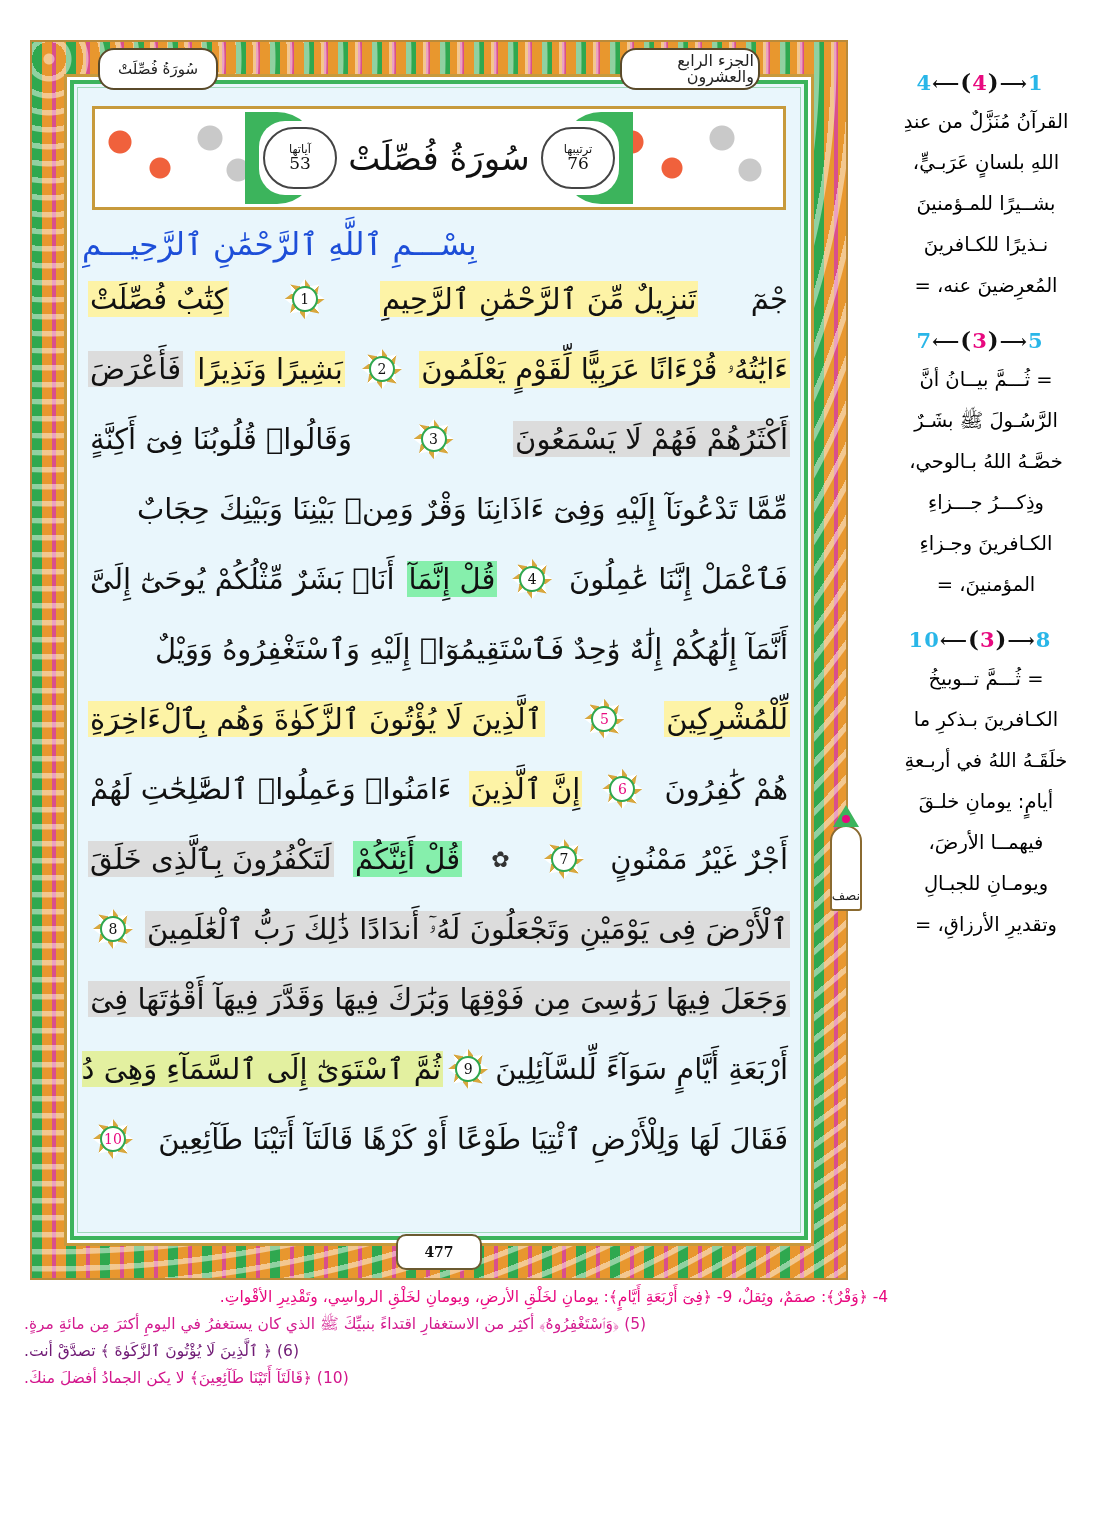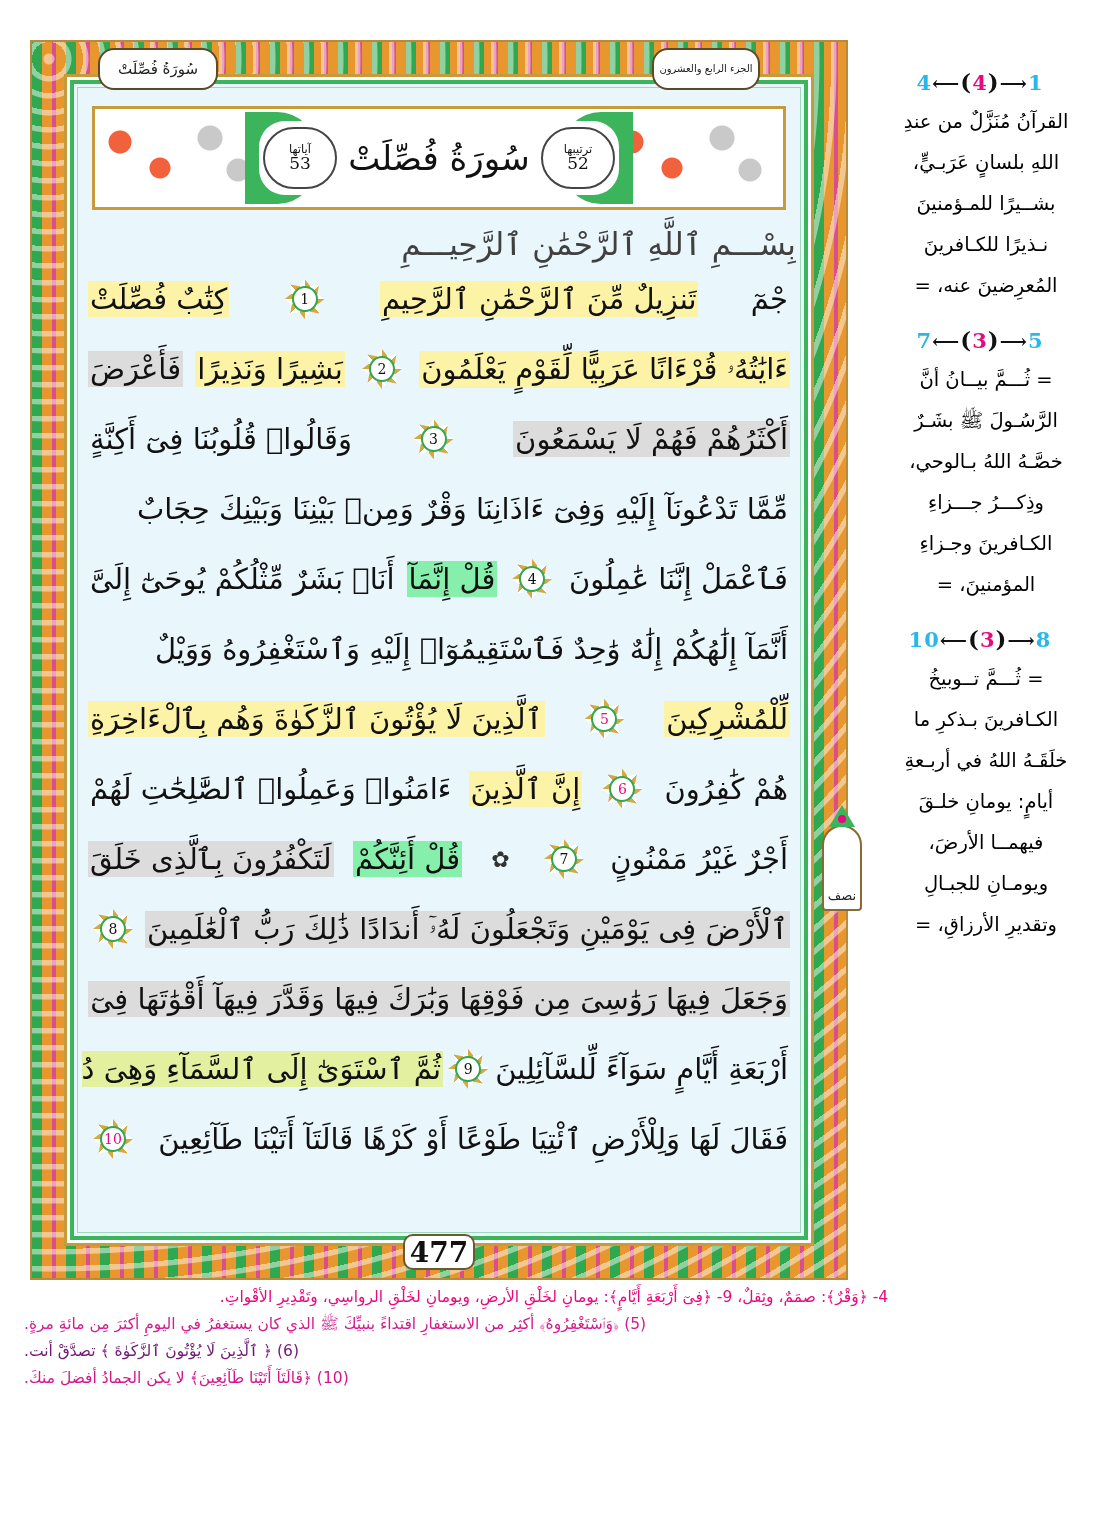--- a/index.html
+++ b/index.html
@@ -110,27 +110,27 @@
     border-radius: 16px;
     display:flex; align-items:center; justify-content:center;
     font-family: "DejaVu Sans", sans-serif;
     font-size: 11px; color:#222;
     direction: rtl;
     z-index: 6;
     padding: 0 4px;
     line-height:1;
   }
   .cartouche-surah { left: 68px; top: 8px; width: 120px; height: 42px; font-size: 15px;}
-  .cartouche-juz  { right: 88px; top: 8px; width: 108px; height: 42px; font-size: 10px; margin-left: 24px;}
+  .cartouche-juz  { right: 88px; top: 8px; width: 140px; height: 42px; font-size: 16px; margin-left: 24px;}
 
   
   .nisf-marker {
     position:absolute;
     right: -14px; top: 785px;
-    width: 40px; height: 86px;
+    width: 32px; height: 86px;
     background:#fff;
     border:2px solid #8a6a30;
     border-radius: 20px 20px 4px 4px;
     z-index: 7;
     display:flex; align-items:flex-end; justify-content:center;
     padding-bottom: 6px;
     font-family:"DejaVu Sans",sans-serif;
     font-size: 13px; color:#222;
   }
   .nisf-crown {
@@ -143,27 +143,27 @@
   .nisf-crown:after{
     content:""; position:absolute; left:-4px; top:10px;
     width:8px;height:8px;border-radius:50%;background:#e8097f;
   }
 
   
   .page-num {
     position:absolute;
     left:50%; transform:translateX(-50%);
     bottom: 10px;
-    width: 72px; height: 36px;
+    width: 86px; height: 36px;
     background:#fff;
     border:2px solid #6b5a30;
     border-radius: 10px;
     display:flex;align-items:center;justify-content:center;
     font-family:"DejaVu Serif", serif;
-    font-size: 28px; color:#111; font-weight:600;
+    font-size: 14px; color:#111; font-weight:600;
     z-index: 8;
   }
 
   
   .content {
     position:absolute;
     left: 52px; top: 52px; right: 52px; bottom: 52px;
     background: #e9f6fc;
     overflow:hidden;
   }
@@ -211,23 +211,23 @@
     font-family:"DejaVu Sans",sans-serif; direction: rtl;
     line-height:1.05;
   }
   .banner-pill .lbl { font-size: 11.5px; color:#111; }
   .banner-pill .val { font-size: 17px; color:#111; font-family:"DejaVu Serif",serif;}
   .banner-pill.ayat { left: 168px; }
   .banner-pill.order { right: 168px; }
 
   
   .basmala {
-    direction: rtl; text-align:right;
+    direction: rtl; text-align:left;
     font-family: "DejaVu Sans", sans-serif;
-    font-size: 31px; color:#404040;
+    font-size: 31px; color:#1d4ed8;
     margin-top: 16px; margin-bottom: 2px;
     letter-spacing: 1px;
   }
   .qline {
     direction: rtl;
     display:flex; align-items:center; justify-content: space-between;
     font-family: "DejaVu Sans", sans-serif;
     font-size: 29px;
     color:#111;
     height: 70px;
@@ -373,21 +373,21 @@
 
         <div class="banner-pill ayat">
           <span class="lbl">آياتها</span>
           <span class="val">53</span>
         </div>
 
         <div class="banner-center">سُورَةُ فُصِّلَتْ</div>
 
         <div class="banner-pill order">
           <span class="lbl">ترتيبها</span>
-          <span class="val">52</span>
+          <span class="val">76</span>
         </div>
       </div>
 
       <div class="basmala">بِسْـــمِ ٱللَّهِ ٱلرَّحْمَٰنِ ٱلرَّحِيـــمِ</div>
 
       <div id="quran-lines">
           <div class="qline">
             <span class="seg ">جْمٓ</span>
             <span class="seg hl-yellow">تَنزِيلٌ مِّنَ ٱلرَّحْمَٰنِ ٱلرَّحِيمِ</span>
             <span class="ayah">

